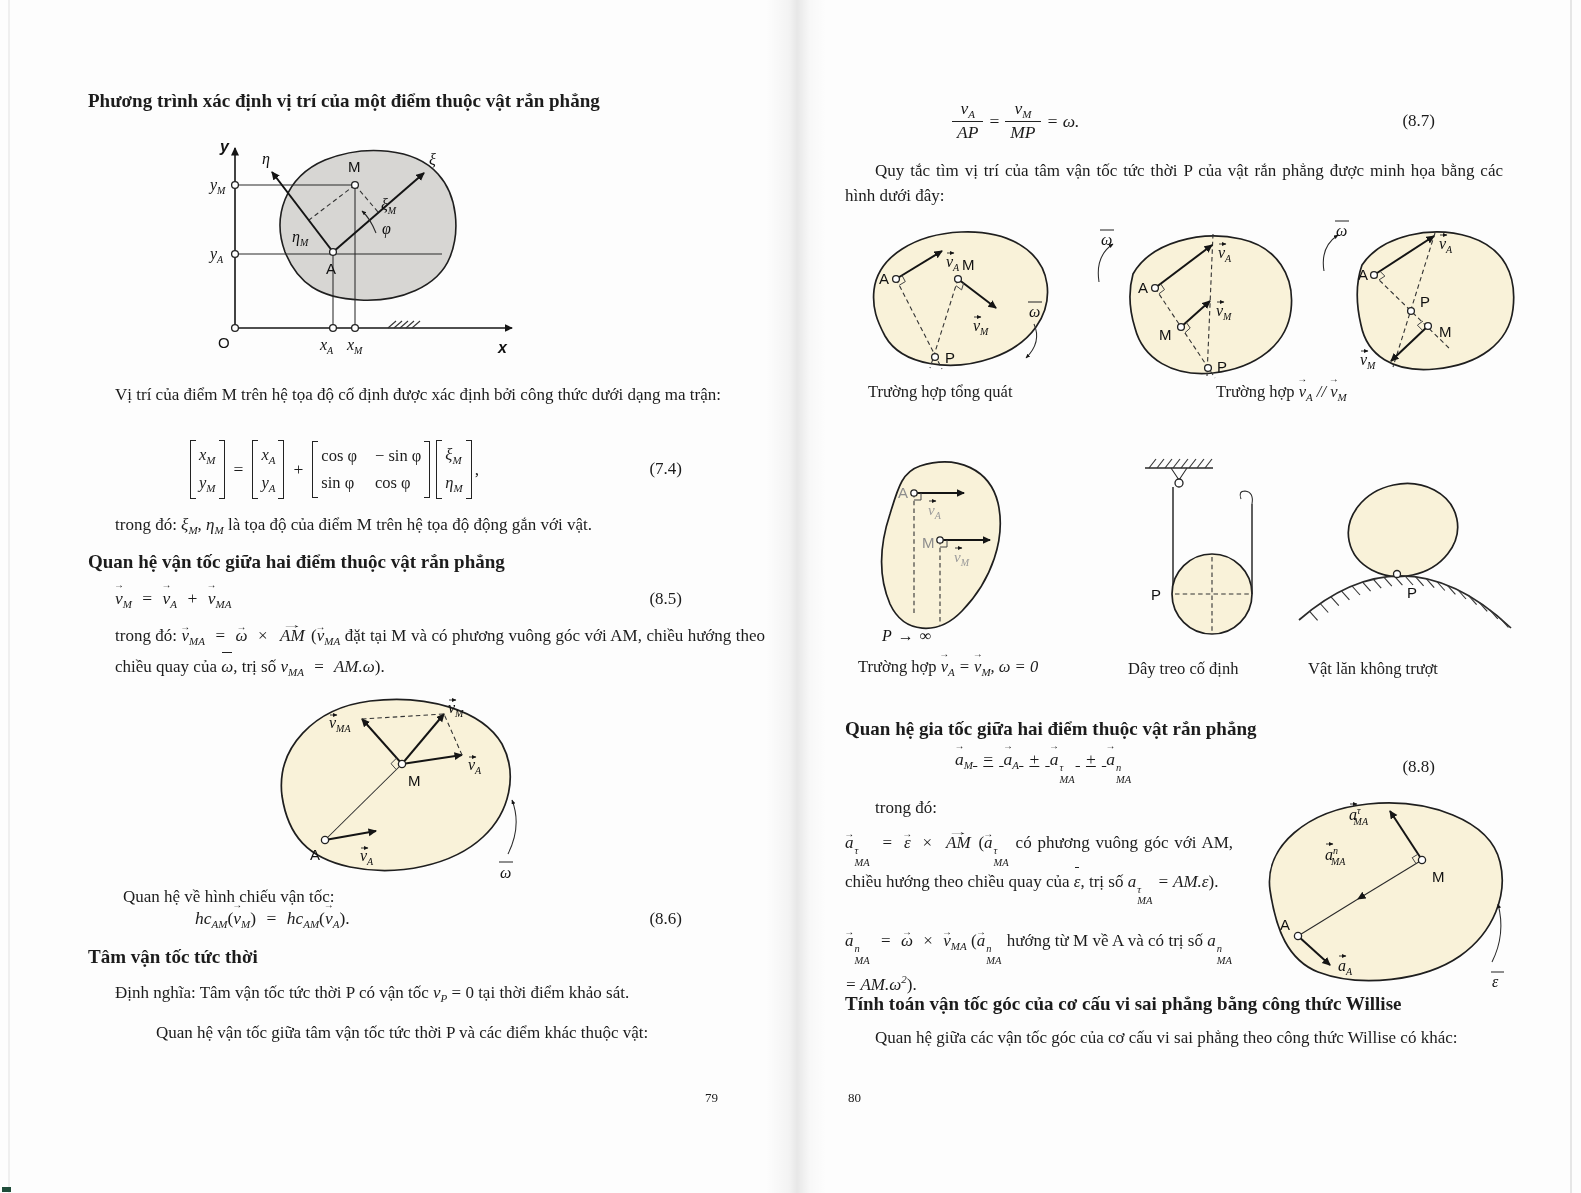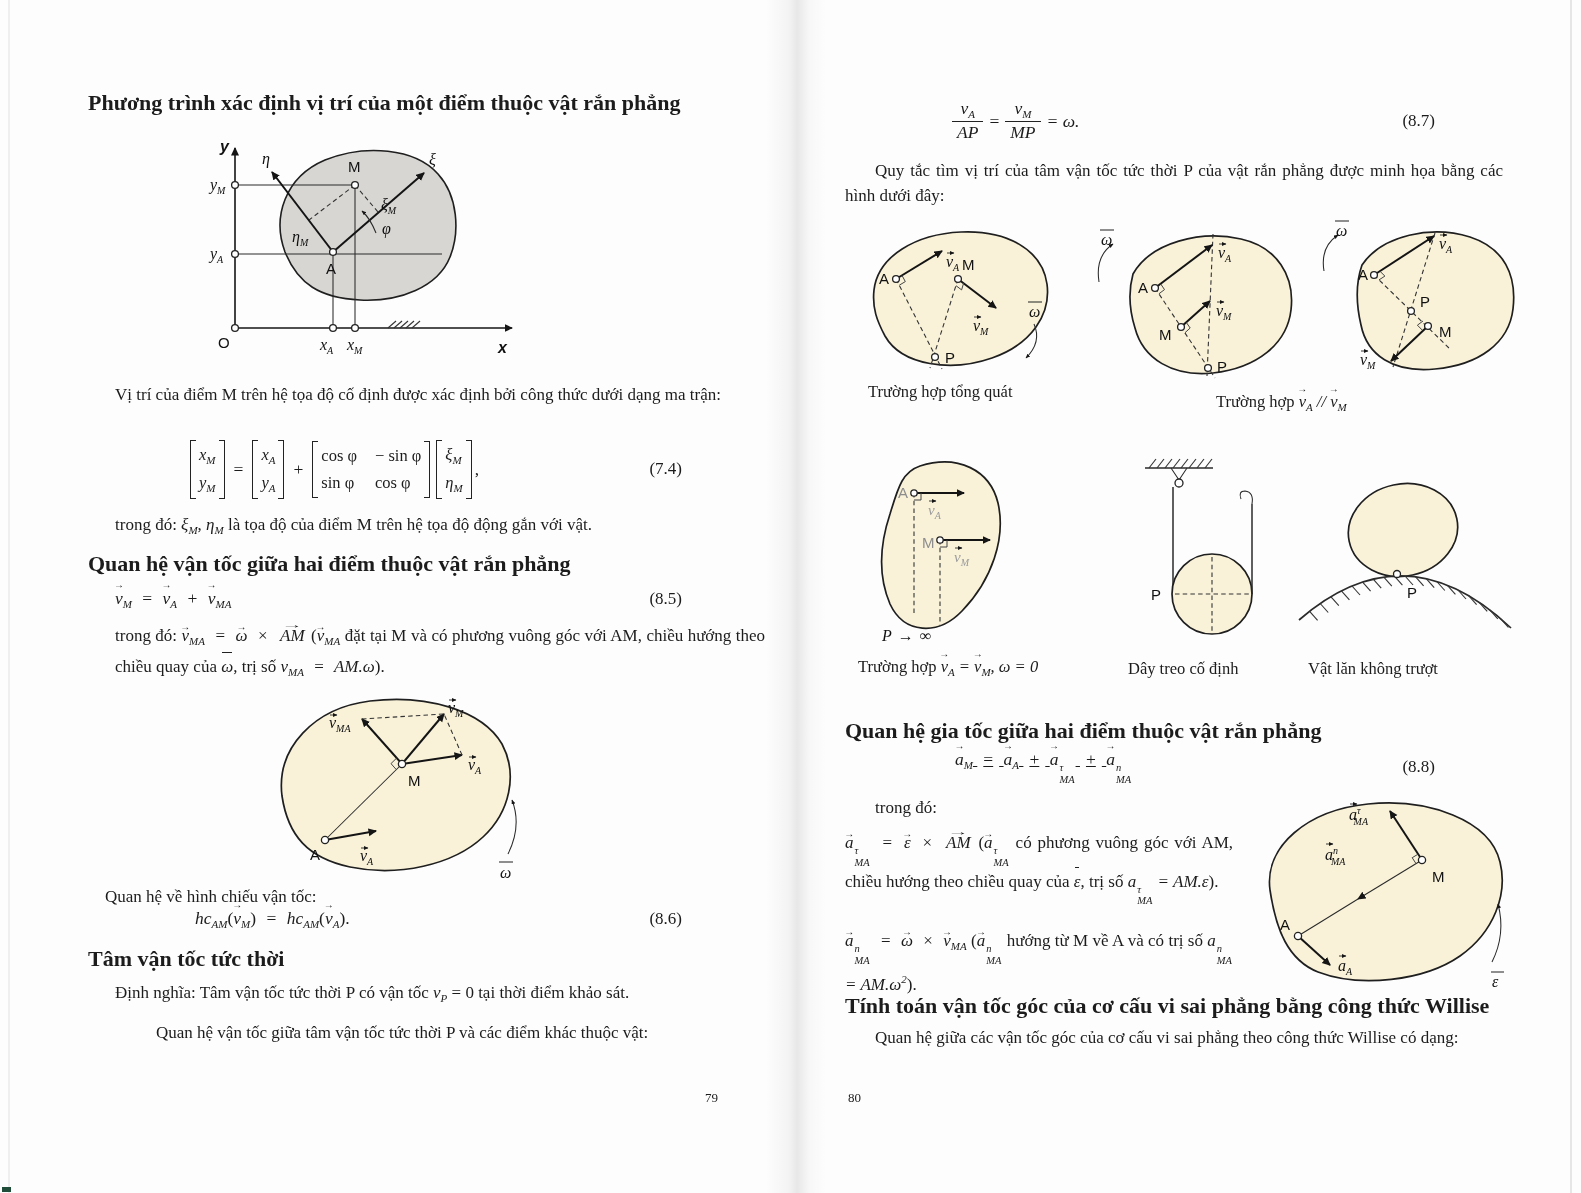--- a/index.html
+++ b/index.html
@@ -5,21 +5,21 @@
   html,body{margin:0;padding:0;}
   body{width:1581px;height:1193px;position:relative;background:#fdfdfd;
        font-family:"Liberation Serif",serif;color:#1c1c1c;overflow:hidden;}
   .edge{position:absolute;top:0;height:100%;}
   #ledge{left:8px;width:2px;background:#efefef;}
   #redge{left:1570px;width:2px;background:#e6e6e6;}
   #gutter{position:absolute;left:766px;top:0;width:60px;height:100%;
     background:linear-gradient(90deg,rgba(0,0,0,0) 0%,rgba(0,0,0,0.04) 38%,rgba(0,0,0,0.085) 52%,rgba(0,0,0,0.025) 72%,rgba(0,0,0,0) 100%);}
   #speck{position:absolute;left:2px;top:1187px;width:9px;height:5px;background:#1f4d3a;}
 
-  .h{position:absolute;font-weight:bold;font-size:22px;white-space:nowrap;font-family:Liberation Serif, serif;}
+  .h{position:absolute;font-weight:bold;font-size:19px;white-space:nowrap;font-family:Liberation Serif, serif;}
   .p{position:absolute;font-size:17px;line-height:25px;text-align:justify;}
   .nw{white-space:nowrap;text-align:left;}
   .cap{position:absolute;font-size:16.5px;white-space:nowrap;}
   .pn{position:absolute;font-size:13px;}
 
   .eq{position:absolute;font-size:17.5px;display:flex;align-items:center;}
   .tag{position:absolute;top:50%;transform:translateY(-50%);font-size:17px;}
   .tagL{right:78px;} .tagR{right:70px;}
   .mi{font-style:italic;}
   .op{margin:0 6px;}
@@ -213,21 +213,21 @@
   <text class="mit" x="79" y="40"><tspan>v</tspan><tspan class="ts" dy="4">MA</tspan></text>
   <path class="vd" d="M199,12 h7" marker-end="url(#va)"></path>
   <text class="mit" x="198" y="25"><tspan>v</tspan><tspan class="ts" dy="4">M</tspan></text>
   <path class="vd" d="M219,69 h7" marker-end="url(#va)"></path>
   <text class="mit" x="218" y="82"><tspan>v</tspan><tspan class="ts" dy="4">A</tspan></text>
   <path class="ln" d="M258,166 Q272,138 262,112" marker-end="url(#va)"></path>
   <line class="ln" x1="249" y1="174" x2="263" y2="174"></line>
   <text class="mit" x="250" y="190">ω</text>
 </svg>
 
-<div class="p nw" style="left:105px;top:884px;">Quan hệ về hình chiếu vận tốc:</div>
+<div class="p nw" style="left:123px;top:884px;">Quan hệ về hình chiếu vận tốc:</div>
 
 <div class="eq" style="left:115px;top:904px;width:645px;height:30px;">
   <span style="margin-left:80px;">
     <span class="mi">hc</span><span class="sub">AM</span><span>(</span><span class="vec">v</span><span class="sub">M</span><span>)</span>
     <span class="op">=</span>
     <span class="mi">hc</span><span class="sub">AM</span><span>(</span><span class="vec">v</span><span class="sub">A</span><span>).</span>
   </span>
   <span class="tag tagL">(8.6)</span>
 </div>
 
@@ -322,21 +322,21 @@
   <text class="slab" x="40" y="65">A</text>
   <text class="slab" x="102" y="92">P</text>
   <text class="slab" x="121" y="122">M</text>
   <path class="vd" d="M122,20 h7" marker-end="url(#va)"></path>
   <text class="mit" x="121" y="34"><tspan>v</tspan><tspan class="ts" dy="4">A</tspan></text>
   <path class="vd" d="M43,136 h7" marker-end="url(#va)"></path>
   <text class="mit" x="42" y="150"><tspan>v</tspan><tspan class="ts" dy="4">M</tspan></text>
 </svg>
 
 <div class="cap" style="left:868px;top:382px;">Trường hợp tổng quát</div>
-<div class="cap" style="left:1216px;top:392px;">
+<div class="cap" style="left:1216px;top:382px;">
   <span>Trường hợp</span>
   <span class="vec">v</span><span class="sub">A</span>
   <span class="mi">//</span>
   <span class="vec">v</span><span class="sub">M</span>
 </div>
 
 <svg style="left:858px;top:448px;" width="190" height="200" viewBox="0 0 190 200">
   <path class="blobc" d="M62,18 C100,6 132,22 140,55 C148,90 134,132 104,163 C80,188 46,186 32,156 C20,128 22,96 32,66 C40,40 44,24 62,18 Z"></path>
   <path class="dash" d="M56,45 L56,166 M82,92 L82,178"></path>
   <path class="lnb" d="M56,45 L106,45" marker-end="url(#ah)"></path>
@@ -498,15 +498,15 @@
   <text class="mit" x="83" y="70"><tspan>a</tspan><tspan class="ts" dy="-6">n</tspan><tspan class="ts" dy="11" dx="-7">MA</tspan></text>
   <path class="vd" d="M97,166 h7" marker-end="url(#va)"></path>
   <text class="mit" x="96" y="181"><tspan>a</tspan><tspan class="ts" dy="4">A</tspan></text>
   <path class="ln" d="M250,172 Q264,144 256,114" marker-end="url(#va)"></path>
   <line class="ln" x1="249" y1="182" x2="262" y2="182"></line>
   <text class="mit" x="250" y="197">ε</text>
 </svg>
 
 <div class="h" style="left:845px;top:993px;">Tính toán vận tốc góc của cơ cấu vi sai phẳng bằng công thức Willise</div>
 
-<div class="p" style="left:845px;top:1025px;width:658px;text-indent:30px;">Quan hệ giữa các vận tốc góc của cơ cấu vi sai phẳng theo công thức Willise có dạng:</div>
+<div class="p" style="left:845px;top:1025px;width:658px;text-indent:30px;">Quan hệ giữa các vận tốc góc của cơ cấu vi sai phẳng theo công thức Willise có khác:</div>
 
 <div class="pn" style="left:848px;top:1090px;">80</div>
 
 </body></html>

